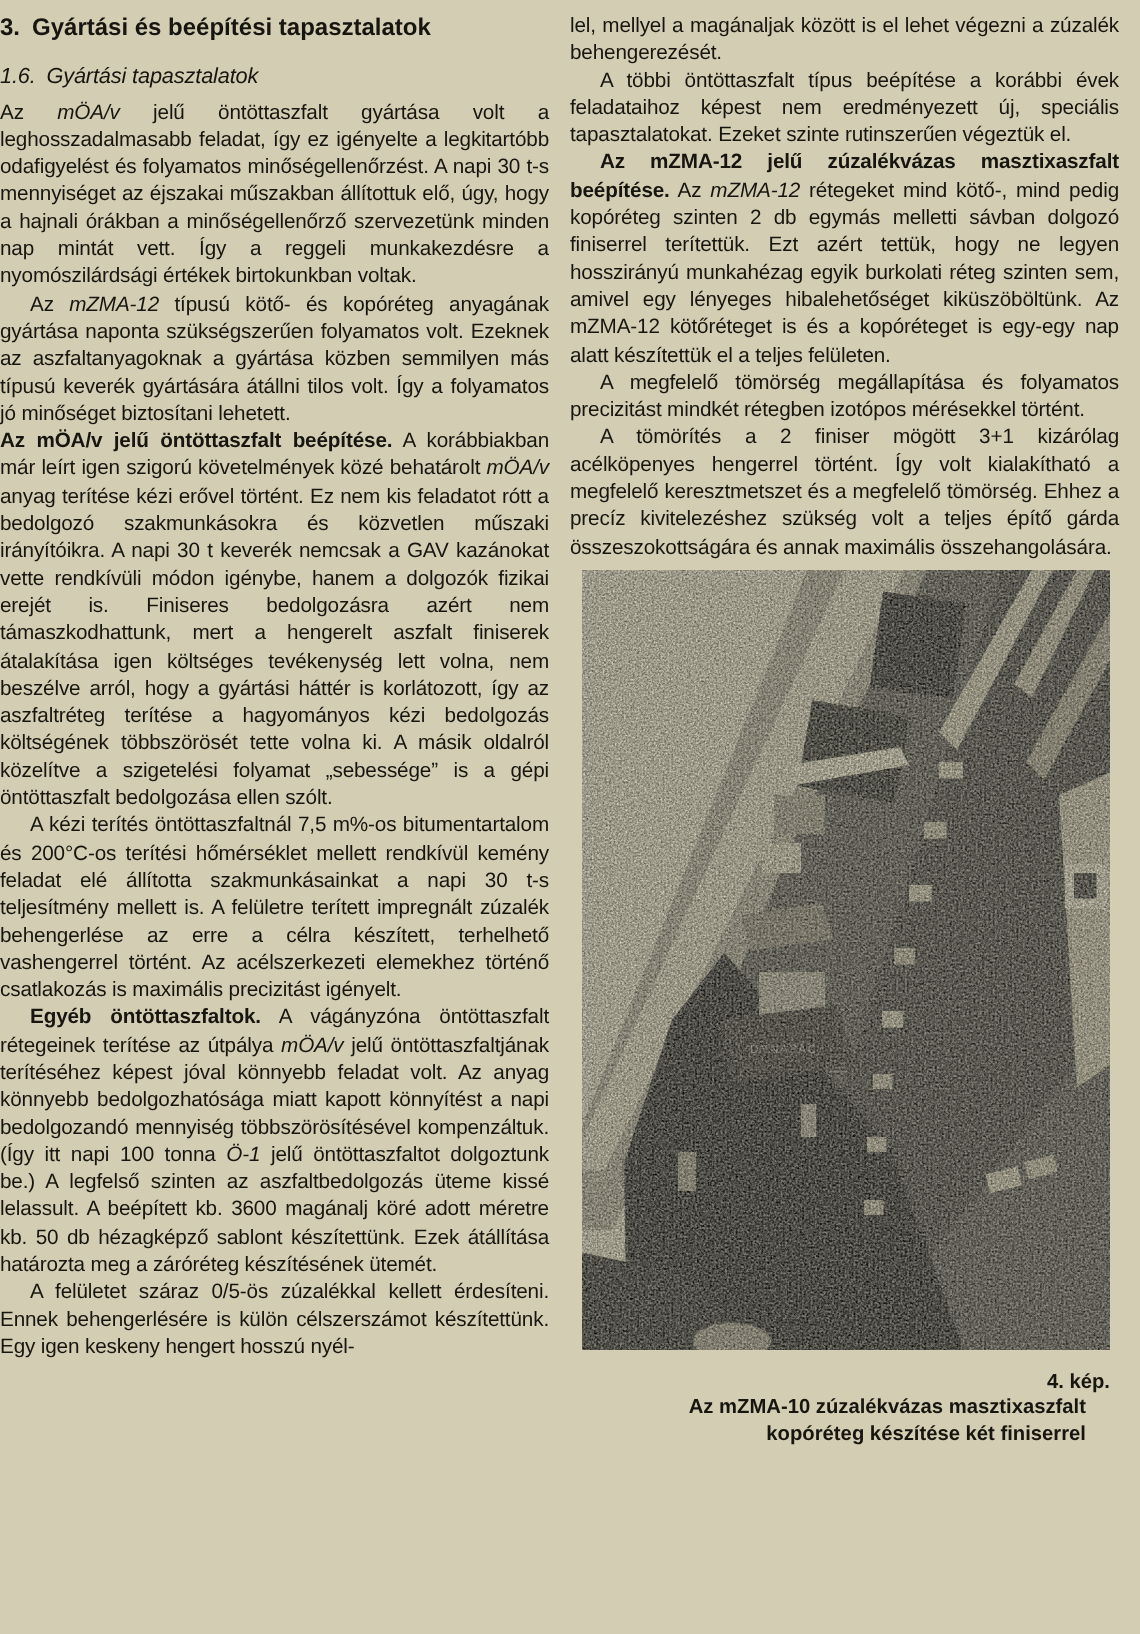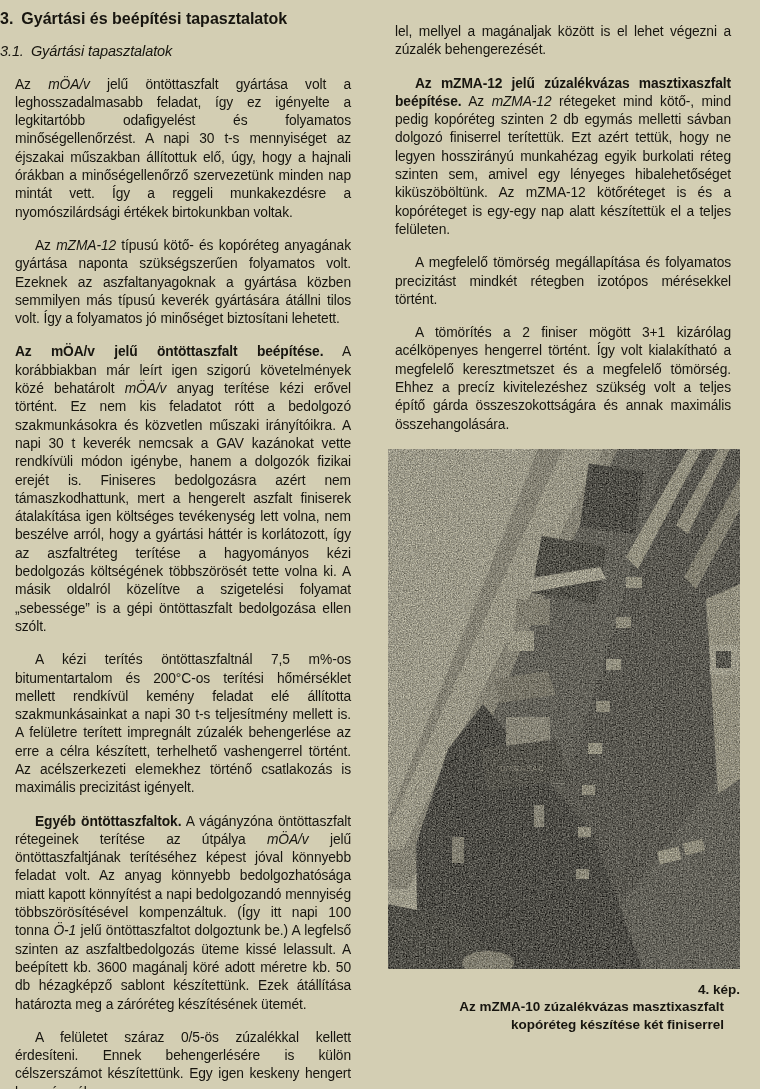--- a/index.html
+++ b/index.html
@@ -35,21 +35,21 @@
     letter-spacing: 0;
     text-align: left;
   }
   h2.subheading {
     font-size: 14.5px;
     font-style: italic;
     font-weight: normal;
     margin: 13px 0 5px 0;
     text-align: left;
   }
-  p.para { margin: 15px; }
+  p.para { margin: 0; }
   p.para.indent { text-indent: 20px; }
   .b { font-weight: bold; }
   .i { font-style: italic; }
   figure.photo-figure {
     margin: 6px 0 15px 8px;
     width: 352px;
   }
   .photo-frame {
     width: 352px;
     height: 520px;
@@ -66,32 +66,33 @@
   .caption-title { display: block; }
   .caption-text { display: block; padding: 0 16px; }
 </style>
 </head>
 <body>
 
 <div class="page">
 
   <div class="col" id="col-left">
       <h1 class="heading">3. Gyártási és beépítési tapasztalatok</h1>
-      <h2 class="subheading">3.1. Gyártási tapasztalatok</h2>
+      <h2 class="subheading">1.6. Gyártási tapasztalatok</h2>
       <p class="para"><span>Az </span><span class="i">mÖA/v</span><span> jelű öntöttaszfalt gyártása volt a leghosszadalmasabb feladat, így ez igényelte a legkitartóbb odafigyelést és folyamatos minőségellenőrzést. A napi 30 t-s mennyiséget az éjszakai műszakban állítottuk elő, úgy, hogy a hajnali órákban a minőségellenőrző szervezetünk minden nap mintát vett. Így a reggeli munkakezdésre a nyomószilárdsági értékek birtokunkban voltak.</span></p>
       <p class="para indent"><span>Az </span><span class="i">mZMA-12</span><span> típusú kötő- és kopóréteg anyagának gyártása naponta szükségszerűen folyamatos volt. Ezeknek az aszfaltanyagoknak a gyártása közben semmilyen más típusú keverék gyártására átállni tilos volt. Így a folyamatos jó minőséget biztosítani lehetett.</span></p>
       <p class="para"><span class="b">Az mÖA/v jelű öntöttaszfalt beépítése.</span><span> A korábbiakban már leírt igen szigorú követelmények közé behatárolt </span><span class="i">mÖA/v</span><span> anyag terítése kézi erővel történt. Ez nem kis feladatot rótt a bedolgozó szakmunkásokra és közvetlen műszaki irányítóikra. A napi 30 t keverék nemcsak a GAV kazánokat vette rendkívüli módon igénybe, hanem a dolgozók fizikai erejét is. Finiseres bedolgozásra azért nem támaszkodhattunk, mert a hengerelt aszfalt finiserek átalakítása igen költséges tevékenység lett volna, nem beszélve arról, hogy a gyártási háttér is korlátozott, így az aszfaltréteg terítése a hagyományos kézi bedolgozás költségének többszörösét tette volna ki. A másik oldalról közelítve a szigetelési folyamat „sebessége” is a gépi öntöttaszfalt bedolgozása ellen szólt.</span></p>
       <p class="para indent"><span>A kézi terítés öntöttaszfaltnál 7,5 m%-os bitumentartalom és 200°C-os terítési hőmérséklet mellett rendkívül kemény feladat elé állította szakmunkásainkat a napi 30 t-s teljesítmény mellett is. A felületre terített impregnált zúzalék behengerlése az erre a célra készített, terhelhető vashengerrel történt. Az acélszerkezeti elemekhez történő csatlakozás is maximális precizitást igényelt.</span></p>
       <p class="para indent"><span class="b">Egyéb öntöttaszfaltok.</span><span> A vágányzóna öntöttaszfalt rétegeinek terítése az útpálya </span><span class="i">mÖA/v</span><span> jelű öntöttaszfaltjának terítéséhez képest jóval könnyebb feladat volt. Az anyag könnyebb bedolgozhatósága miatt kapott könnyítést a napi bedolgozandó mennyiség többszörösítésével kompenzáltuk. (Így itt napi 100 tonna </span><span class="i">Ö-1</span><span> jelű öntöttaszfaltot dolgoztunk be.) A legfelső szinten az aszfaltbedolgozás üteme kissé lelassult. A beépített kb. 3600 magánalj köré adott méretre kb. 50 db hézagképző sablont készítettünk. Ezek átállítása határozta meg a záróréteg készítésének ütemét.</span></p>
       <p class="para indent"><span>A felületet száraz 0/5-ös zúzalékkal kellett érdesíteni. Ennek behengerlésére is külön célszerszámot készítettünk. Egy igen keskeny hengert hosszú nyél-</span></p>
     </div>
 
   <div class="col" id="col-right">
 
   <p class="para"><span>lel, mellyel a magánaljak között is el lehet végezni a zúzalék behengerezését.</span></p>
+      <p class="para indent"><span>A többi öntöttaszfalt típus beépítése a korábbi évek feladataihoz képest nem eredményezett új, speciális tapasztalatokat. Ezeket szinte rutinszerűen végeztük el.</span></p>
       <p class="para indent"><span class="b">Az mZMA-12 jelű zúzalékvázas masztixaszfalt beépítése.</span><span> Az </span><span class="i">mZMA-12</span><span> rétegeket mind kötő-, mind pedig kopóréteg szinten 2 db egymás melletti sávban dolgozó finiserrel terítettük. Ezt azért tettük, hogy ne legyen hosszirányú munkahézag egyik burkolati réteg szinten sem, amivel egy lényeges hibalehetőséget kiküszöböltünk. Az mZMA-12 kötőréteget is és a kopóréteget is egy-egy nap alatt készítettük el a teljes felületen.</span></p>
       <p class="para indent"><span>A megfelelő tömörség megállapítása és folyamatos precizitást mindkét rétegben izotópos mérésekkel történt.</span></p>
       <p class="para indent"><span>A tömörítés a 2 finiser mögött 3+1 kizárólag acélköpenyes hengerrel történt. Így volt kialakítható a megfelelő keresztmetszet és a megfelelő tömörség. Ehhez a precíz kivitelezéshez szükség volt a teljes építő gárda összeszokottságára és annak maximális összehangolására.</span></p>
       <figure class="photo-figure" id="figure-tpl">
   <svg class="photo-frame" viewBox="0 0 352 520" preserveAspectRatio="none" xmlns="http://www.w3.org/2000/svg">
     <defs>
       <filter id="grainDark" x="0" y="0" width="100%" height="100%">
         <feTurbulence type="fractalNoise" baseFrequency="0.85" numOctaves="2" seed="7" result="n"></feTurbulence>
         <feColorMatrix in="n" type="matrix" values="0 0 0 0 0  0 0 0 0 0  0 0 0 0 0  1.1 1.1 1.1 0 -0.9"></feColorMatrix>
       </filter>

